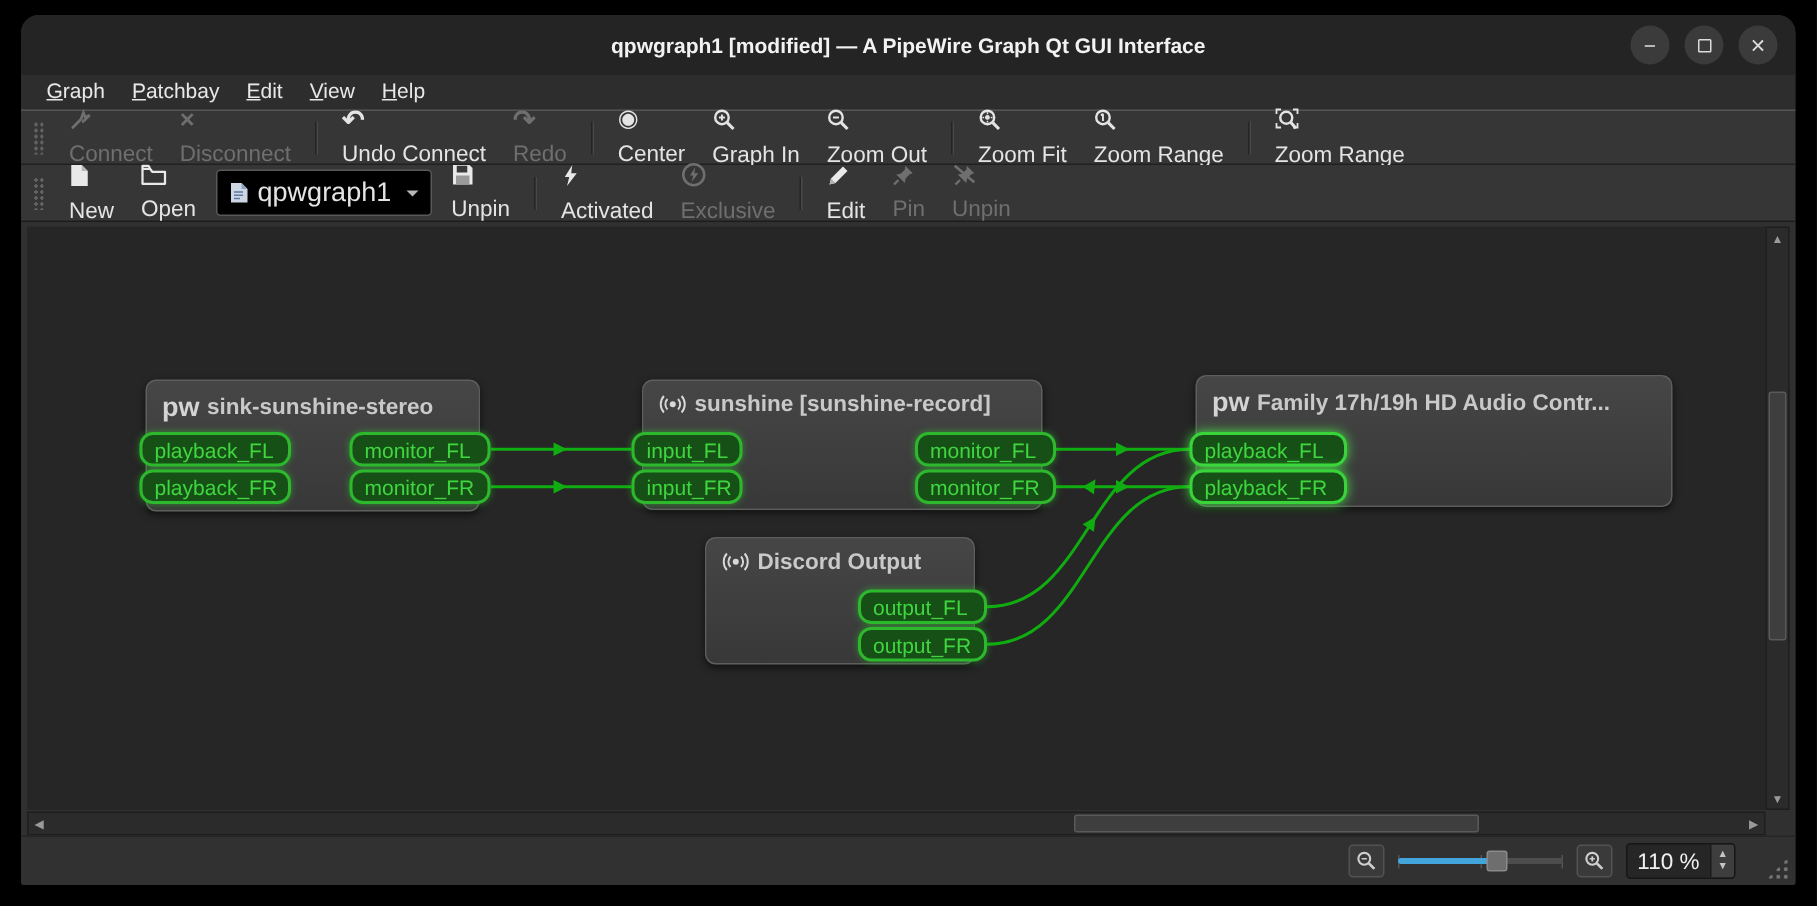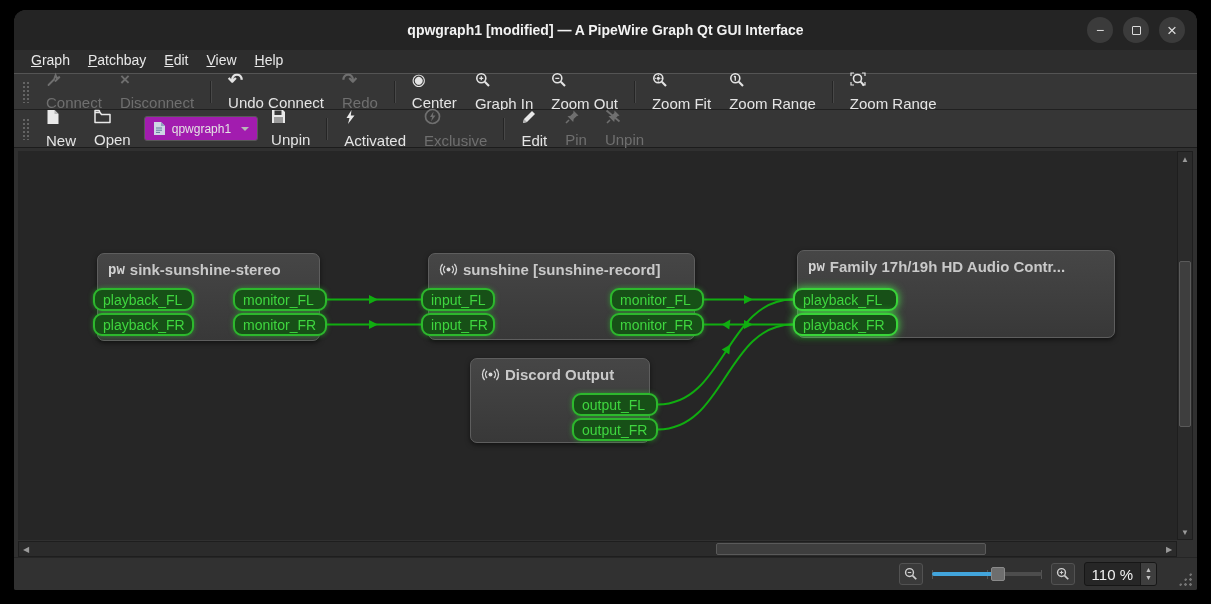--- a/index.html
+++ b/index.html
@@ -31,36 +31,36 @@
   .toolbar.tb1 { border-top:1px solid #545454; border-bottom:1px solid #202020; }
   .toolbar.tb2 { height:38px; border-bottom:1px solid #1c1c1c; }
   .tbtn { display:flex; align-items:flex-start; gap:7px; padding:4px 9px; border-radius:3px;
           color:#e4e4e4; font-size:15px; white-space:nowrap;flex-direction:column; }
   .tbtn.disabled { color:#6f6f6f; }
   .tbtn .glyph { font-size:18px; line-height:14px; font-weight:bold; }
   .tsep { width:2px; height:22px; margin:0 7px; border-left:1px solid #252525; border-right:1px solid #484848; }
   .thandle { width:7px; height:22px; margin:0 8px 0 2px;
              background-image:radial-gradient(circle,#646464 1px,transparent 1.3px);
              background-size:4px 4px; }
-  .combo { display:flex; align-items:center; gap:6px; background:#a21caf;
+  .combo { display:flex; align-items:center; gap:6px; background:#000000;
            border:1px solid #585858; border-radius:3px; padding:4px 8px; margin:0 4px;
-           color:#e4e4e4; font-size:12px; }
+           color:#e4e4e4; font-size:18px; }
   .combo .caret { width:0; height:0; border-left:4px solid transparent; border-right:4px solid transparent;
                   border-top:4px solid #b8b8b8; margin-left:4px; }
 
   
   .main { flex:1; position:relative; background:#303030; }
   .canvas { position:absolute; left:4px; top:3px; right:20px; bottom:17px;
             background:#262626; overflow:hidden; }
 
   .node { position:absolute; border-radius:7px; border:1px solid #5e5e5e;
           background:linear-gradient(#464646,#383838); box-shadow:0 2px 5px rgba(0,0,0,.55); }
   .node-title { display:flex; align-items:center; gap:5px; padding:7px 10px 0 10px;
                 color:#c9c9c9; font-weight:bold; font-size:15px; white-space:nowrap; }
-  .pwico { font-family:Liberation Mono, monospace; font-weight:bold; font-size:14px; color:#d4d4d4; }
+  .pwico { font-family:Liberation Sans, sans-serif; font-weight:bold; font-size:18px; color:#d4d4d4; }
 
   .port { position:absolute; height:23px; line-height:20px; border-radius:9px;
           border:2px solid #2db82d; background:#175017; color:#3fd63f;
           font-size:14px; padding:0 8px; text-align:left;
           box-shadow:0 0 5px rgba(45,200,45,.55); }
   .port.hl { box-shadow:0 0 8px rgba(70,235,70,.95); border-color:#39d439; }
 
   .wires { position:absolute; left:0; top:0; pointer-events:none; }
 
   

